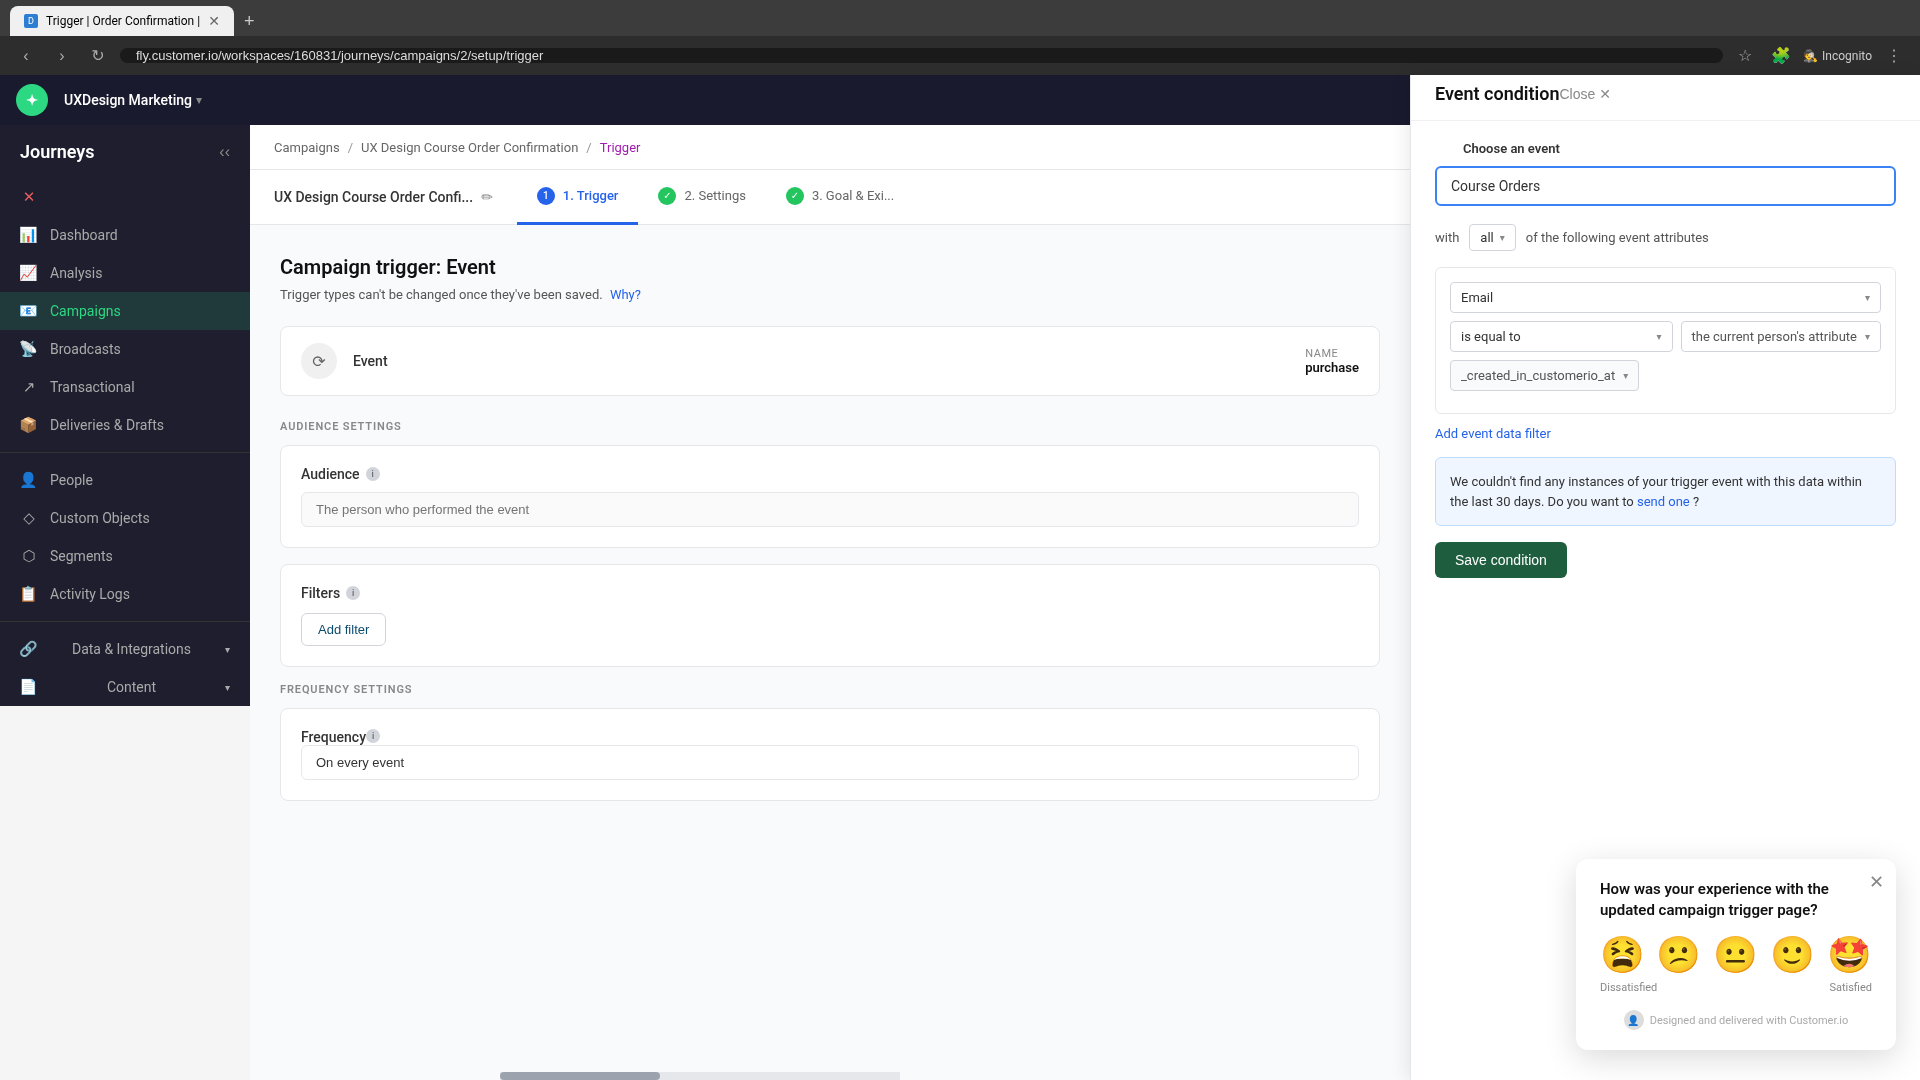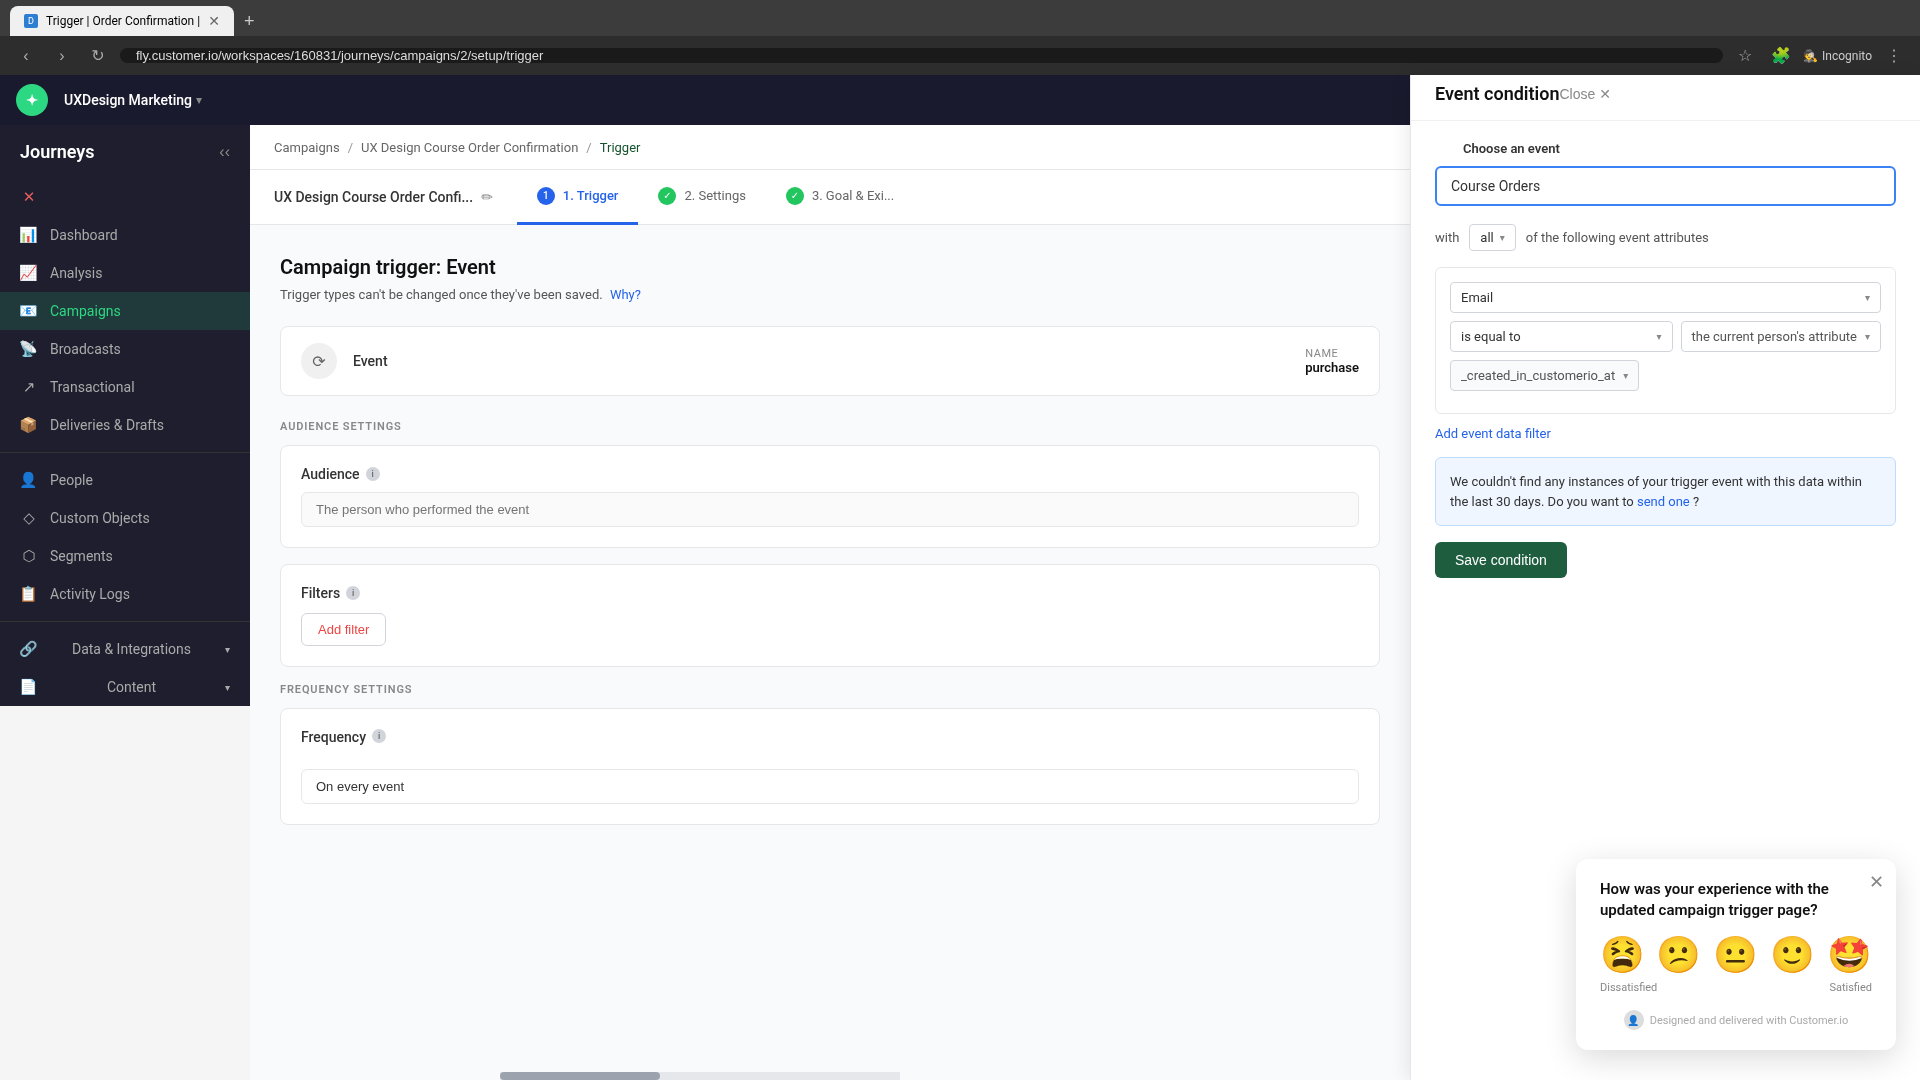--- a/index.html
+++ b/index.html
@@ -39,21 +39,21 @@
     .sidebar-item .icon { width: 18px; height: 18px; display: flex; align-items: center; justify-content: center; font-size: 15px; flex-shrink: 0; }
     .sidebar-divider { height: 1px; background: #333; margin: 8px 0; }
     .sidebar-item.danger { color: #e85d5d; }
     .sidebar-sub-toggle { display: flex; align-items: center; justify-content: space-between; }
     .chevron-icon { font-size: 10px; }
 
     
     .breadcrumb-bar { background: white; border-bottom: 1px solid #e5e7eb; padding: 0 24px; height: 45px; display: flex; align-items: center; gap: 8px; font-size: 13px; color: #666; }
     .breadcrumb-link { color: #666; text-decoration: none; cursor: pointer; }
     .breadcrumb-sep { color: #999; }
-    .breadcrumb-current { color: #14532d; }
+    .breadcrumb-current { color: #a21caf; }
 
     
     .campaign-header { background: white; border-bottom: 1px solid #e5e7eb; padding: 0 24px; height: 55px; display: flex; align-items: center; gap: 24px; }
     .campaign-name { font-size: 14px; font-weight: 500; color: #333; display: flex; align-items: center; gap: 8px; max-width: 280px; overflow: hidden; text-overflow: ellipsis; white-space: nowrap; }
     .edit-icon { color: #888; cursor: pointer; font-size: 14px; }
     .campaign-steps { display: flex; gap: 0; }
     .step { display: flex; align-items: center; gap: 8px; padding: 0 20px; height: 55px; font-size: 13px; cursor: pointer; color: #666; border-bottom: 3px solid transparent; }
     .step.active { color: #2563eb; border-bottom-color: #2563eb; font-weight: 500; }
     .step.completed { color: #666; }
     .step-check { width: 18px; height: 18px; border-radius: 50%; background: #22c55e; color: white; display: flex; align-items: center; justify-content: center; font-size: 10px; }
@@ -70,24 +70,24 @@
     .trigger-icon { width: 36px; height: 36px; background: #f0f0f0; border-radius: 50%; display: flex; align-items: center; justify-content: center; color: #666; font-size: 16px; }
     .trigger-type { font-size: 14px; font-weight: 500; color: #333; }
     .trigger-name-label { font-size: 11px; color: #888; text-transform: uppercase; letter-spacing: 0.05em; }
     .trigger-name-value { font-size: 13px; font-weight: 600; color: #111; }
 
     .audience-section { background: white; border: 1px solid #e5e7eb; border-radius: 8px; padding: 20px; margin-bottom: 16px; }
     .audience-label { font-size: 14px; font-weight: 500; color: #333; margin-bottom: 10px; display: flex; align-items: center; gap: 6px; }
     .audience-input { width: 100%; border: 1px solid #e5e7eb; border-radius: 6px; padding: 9px 14px; font-size: 13px; color: #999; outline: none; background: #fafafa; }
     .filters-section { background: white; border: 1px solid #e5e7eb; border-radius: 8px; padding: 20px; margin-bottom: 16px; }
     .filters-label { font-size: 14px; font-weight: 500; color: #333; margin-bottom: 12px; display: flex; align-items: center; gap: 6px; }
-    .add-filter-btn { border: 1px solid #d1d5db; background: white; border-radius: 6px; padding: 8px 16px; font-size: 13px; color: #ef4444; cursor: pointer; }
+    .add-filter-btn { border: 1px solid #d1d5db; background: white; border-radius: 6px; padding: 8px 16px; font-size: 13px; color: #0c4a6e; cursor: pointer; }
 
     .frequency-section { background: white; border: 1px solid #e5e7eb; border-radius: 8px; padding: 20px; }
-    .frequency-field-label { font-size: 14px; font-weight: 500; color: #333; margin-bottom: 24px; display: flex; align-items: flex-start; gap: 6px; }
+    .frequency-field-label { font-size: 14px; font-weight: 500; color: #333; margin-bottom: 0; display: flex; align-items: flex-start; }
     .frequency-input { width: 100%; border: 1px solid #e5e7eb; border-radius: 6px; padding: 9px 14px; font-size: 13px; color: #333; outline: none; background: white; }
 
     .info-icon { width: 14px; height: 14px; border-radius: 50%; background: #d1d5db; color: #666; font-size: 9px; display: inline-flex; align-items: center; justify-content: center; cursor: help; }
 
     
     .right-panel { position: absolute; top: 75px; right: 0; width: 510px; height: calc(1080px - 75px); background: white; border-left: 1px solid #e5e7eb; display: flex; flex-direction: column; z-index: 20; box-shadow: -4px 0 16px rgba(0,0,0,0.08); }
     .panel-header { padding: 8px 24px 16px; display: flex; align-items: center; justify-content: flex-start; border-bottom: 1px solid #f0f0f0; }
     .panel-title { font-size: 18px; font-weight: 600; color: #111; }
     .panel-close { background: none; border: none; color: #888; font-size: 14px; cursor: pointer; display: flex; align-items: center; gap: 4px; }
     .panel-body { padding: 20px 24px; flex: 1; overflow-y: auto; }

